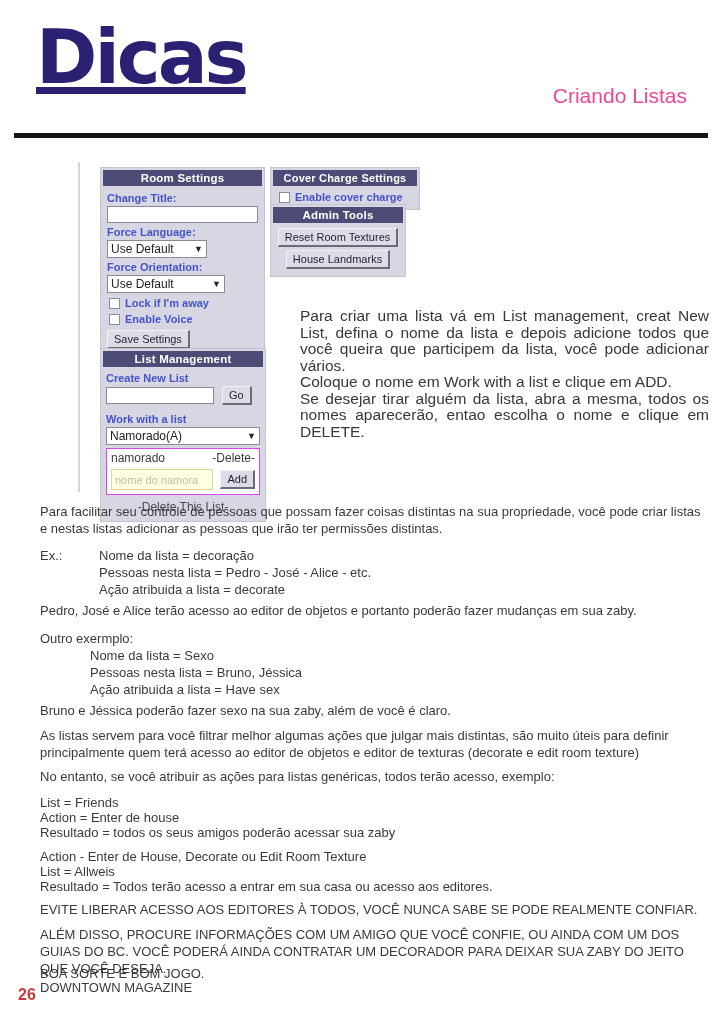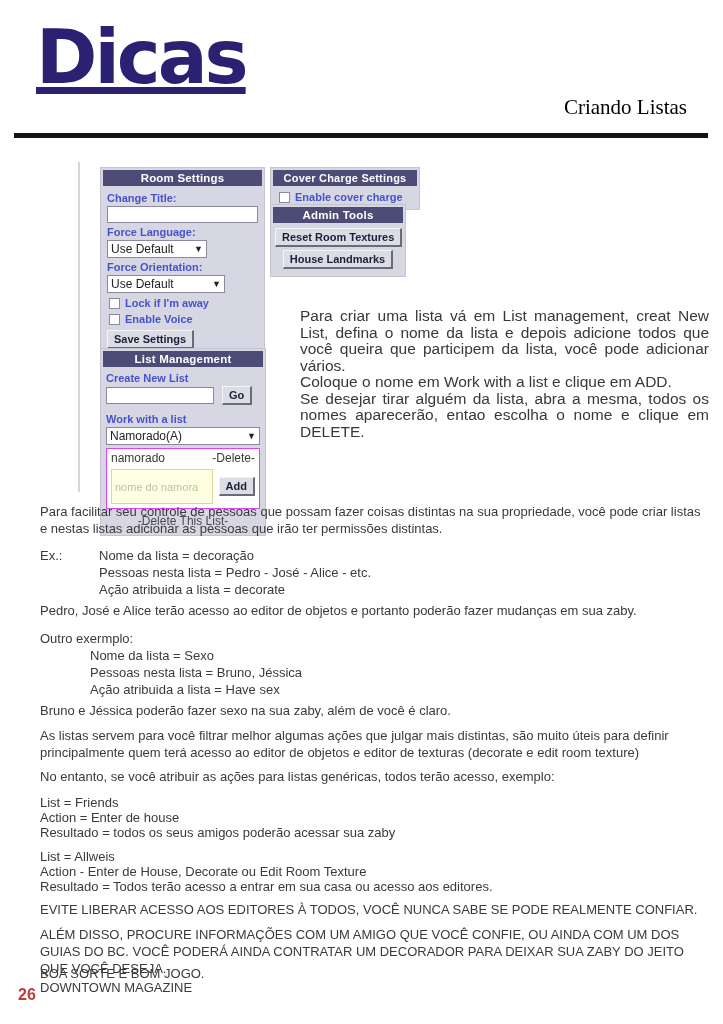--- a/index.html
+++ b/index.html
@@ -8,22 +8,22 @@
     position:relative; width:723px; height:1024px; background:#ffffff;
     font-family:"Liberation Sans", sans-serif; color:#333; overflow:hidden;
   }
   
   .logo {
     position:absolute; left:36px; top:14px;
     font-family:"DejaVu Sans", sans-serif; font-weight:bold;
     font-size:74px; letter-spacing:-3px; color:#2b2173;text-decoration:underline;
   }
   .page-title {
-    position:absolute; right:36px; top:95px;
-    font-size:21px; color:#000000;font-family:Liberation Serif, serif;
+    position:absolute; right:36px; top:84px;
+    font-size:21px; color:#ec4899;
   }
   .header-rule {
     position:absolute; left:14px; top:133px; width:694px; height:5px; background:#141414;
   }
   .left-vline {
     position:absolute; left:78px; top:162px; width:2px; height:330px; background:#d6d6d6;
   }
   
   .panel {
     position:absolute; background:#d7d7e3; border:1px solid #c3c3d2;
@@ -46,32 +46,32 @@
     font-size:12px; color:#222; padding:0 3px; margin:1px 0 3px 0;gap:6px;
   }
   .fake-select .arrow { font-size:9px; color:#222; }
   .check-row { display:flex; align-items:center; margin:4px 0 0 2px; }
   .checkbox {
     width:11px; height:11px; background:#fff; border:1px solid #8a8aa0;
     display:inline-block; margin-right:5px; flex:0 0 auto;
   }
   .check-label { color:#4553cb; font-weight:bold; font-size:11px; }
   .btn {
-    display:inline-block; background:#dcdce4; color:#1d1d3a; font-weight:bold;
+    display:inline-block; background:#dcdce4; color:#1d1d3a; font-weight:normal;
     font-size:11px; padding:2px 6px; cursor:default;
     border-top:1px solid #f4f4f8; border-left:1px solid #f4f4f8;
     border-right:2px solid #6a6a78; border-bottom:2px solid #6a6a78;
     font-family:"Liberation Sans", sans-serif;
   }
   .btn-block { display:block; margin:3px auto; width:max-content; }
   
   .white-box { background:#fff; border:1px solid #d946ef; margin-top:2px; }
   .wb-row { display:flex; align-items:center; justify-content:space-between; padding:2px 4px; font-size:12px; color:#3a3a3a; }
   .yellow-input {
-    width:102px; height:35px; background:#ffffe2; border:1px solid #d8d89a;
+    width:102px; height:21px; background:#ffffe2; border:1px solid #d8d89a;
     font-size:11px; color:#b9b9a0; padding:1px 3px; font-family:"Liberation Sans", sans-serif;
   }
   .yellow-input::placeholder { color:#c0c0a8; }
   .delete-list-row { text-align:center; font-size:12px; color:#4a4a55; padding:5px 0 3px 0; }
   
   .instructions {
     position:absolute; left:300px; top:298px; width:409px;
     font-size:15.5px; line-height:16.5px; color:#383838; text-align:justify;margin-top:10px;
   }
   .instructions p { margin:0; }
@@ -199,22 +199,22 @@
 
   <div class="body-block" style="top:768px;">No entanto, se você atribuir as ações para listas genéricas, todos terão acesso, exemplo:</div>
 
   <div class="body-block" style="top:795px; line-height:15px;">
     <span style="display:block;">List = Friends</span>
     <span style="display:block;">Action = Enter de house</span>
     <span style="display:block;">Resultado = todos os seus amigos poderão acessar sua zaby</span>
   </div>
 
   <div class="body-block" style="top:849px; line-height:15px;">
+    <span style="display:block;">Action - Enter de House, Decorate ou Edit Room Texture</span>
     <span style="display:block;">List = Allweis</span>
-    <span style="display:block;">Action - Enter de House, Decorate ou Edit Room Texture</span>
     <span style="display:block;">Resultado = Todos terão acesso a entrar em sua casa ou acesso aos editores.</span>
   </div>
 
   <div class="body-block" style="top:901px;">EVITE LIBERAR ACESSO AOS EDITORES À TODOS, VOCÊ NUNCA SABE SE PODE REALMENTE CONFIAR.</div>
 
   <div class="body-block" style="top:926px;">ALÉM DISSO, PROCURE INFORMAÇÕES COM UM AMIGO QUE VOCÊ CONFIE, OU AINDA COM UM DOS GUIAS DO BC. VOCÊ PODERÁ AINDA CONTRATAR UM DECORADOR PARA DEIXAR SUA ZABY DO JEITO QUE VOCÊ DESEJA.</div>
 
   <div class="body-block" style="top:967px; line-height:13.5px;">
     <span style="display:block;">BOA SORTE E BOM JOGO.</span>
     <span style="display:block;">DOWNTOWN MAGAZINE</span>

